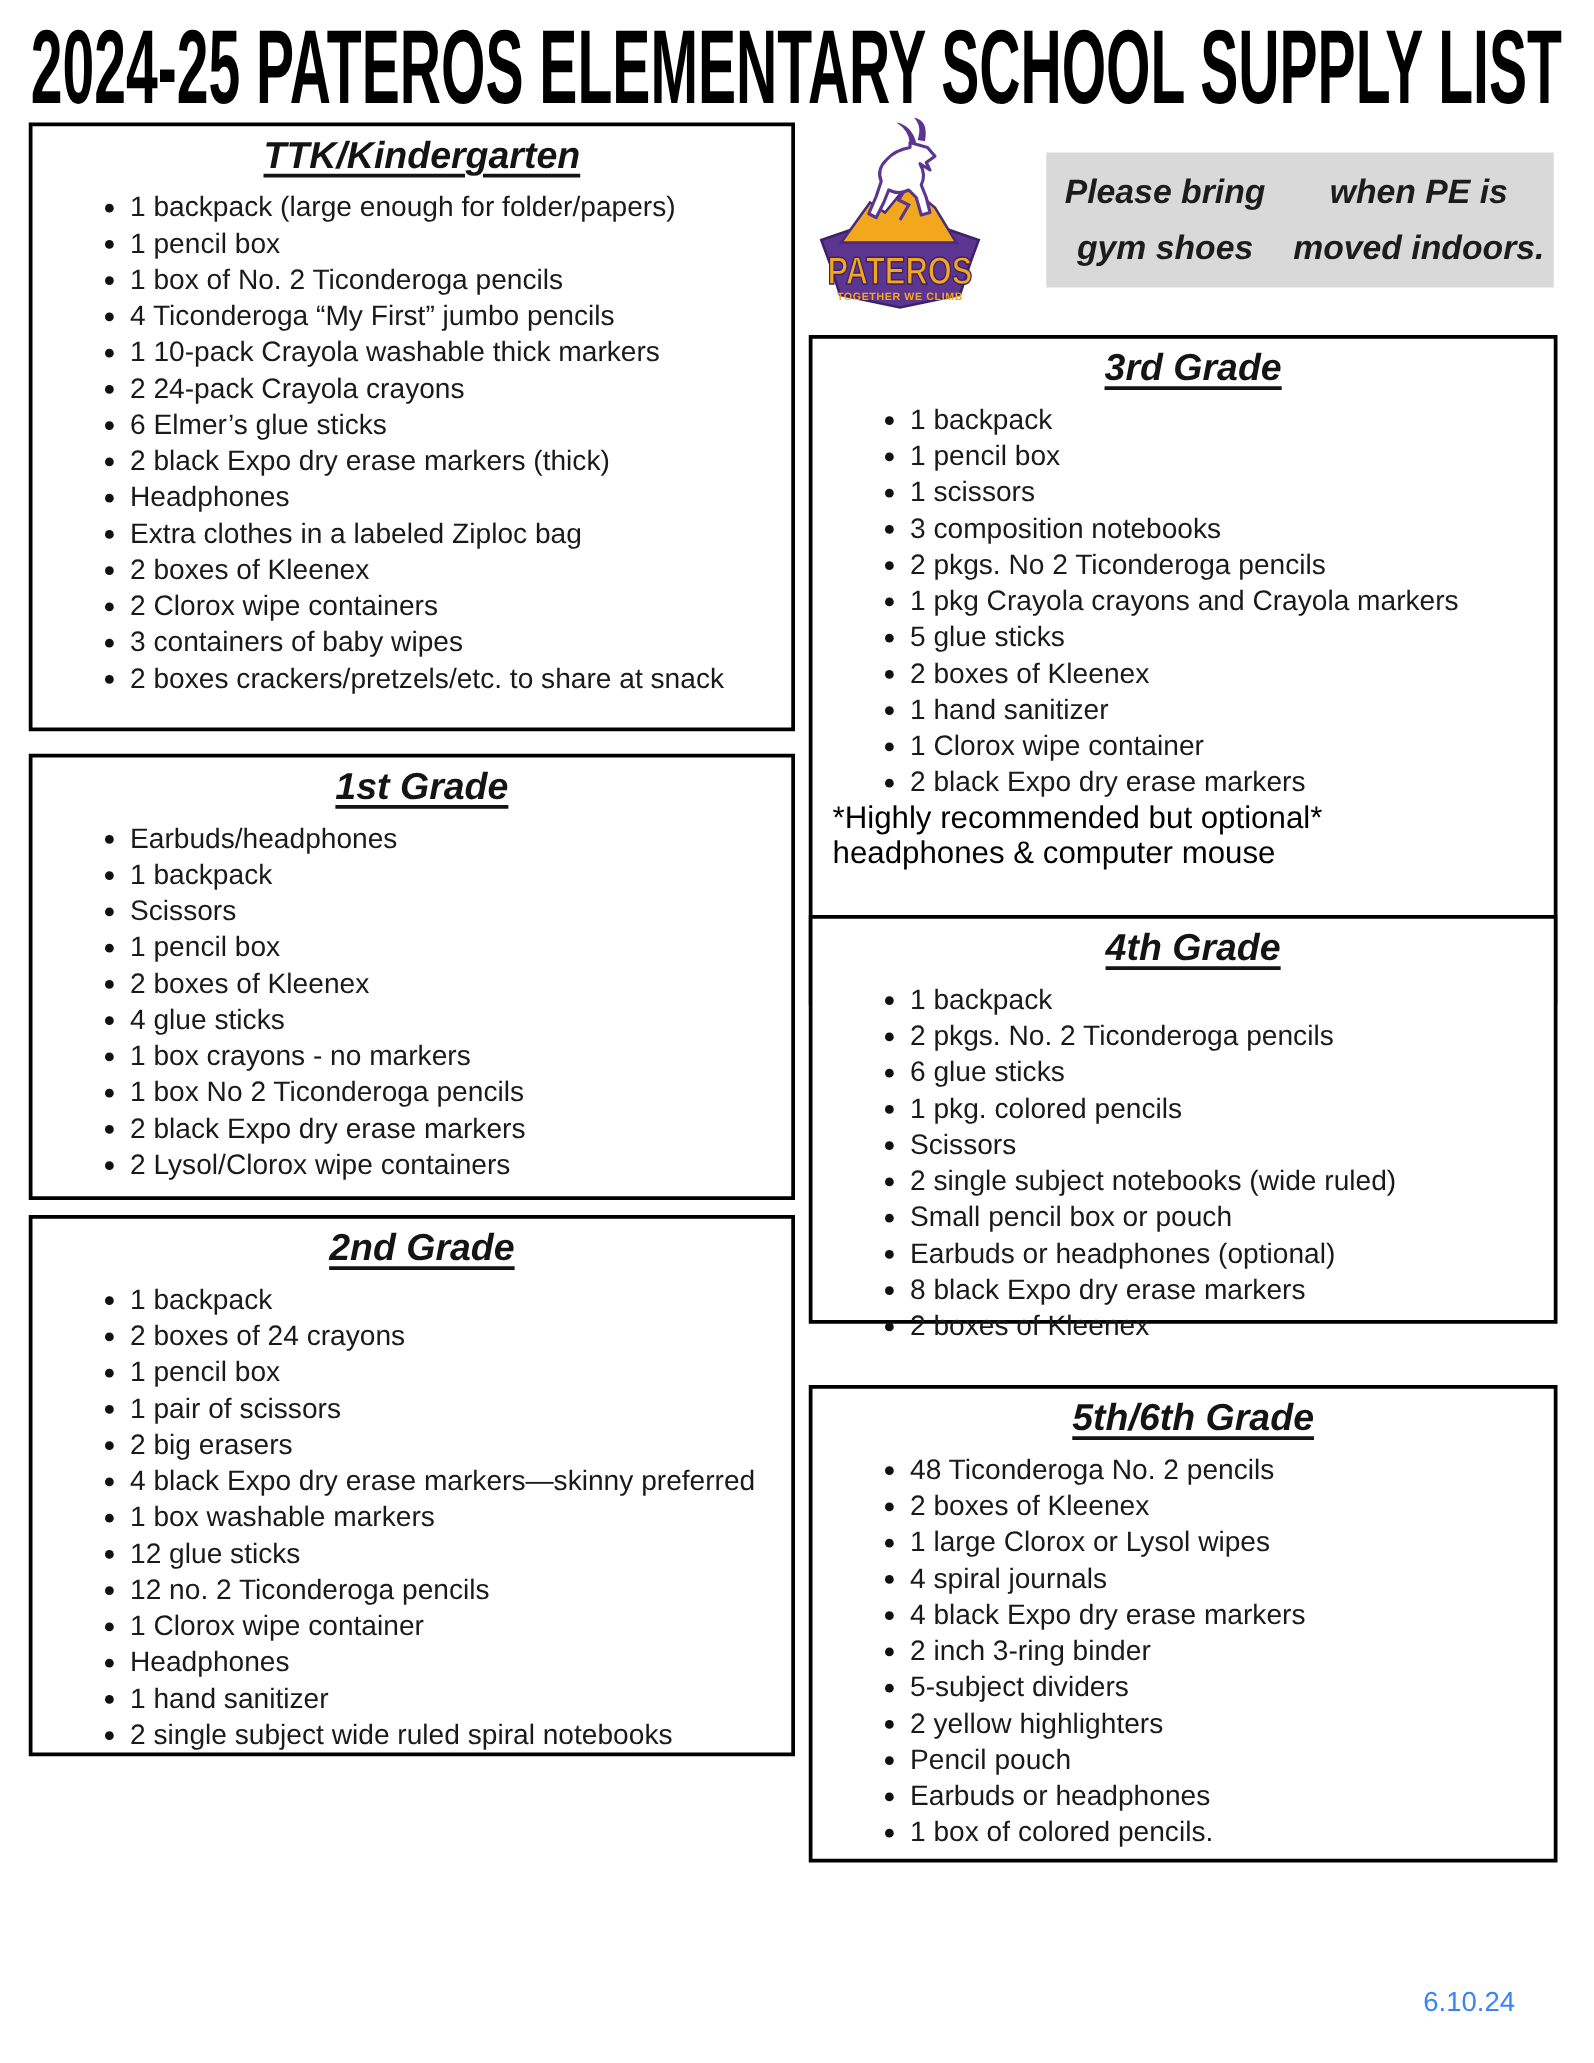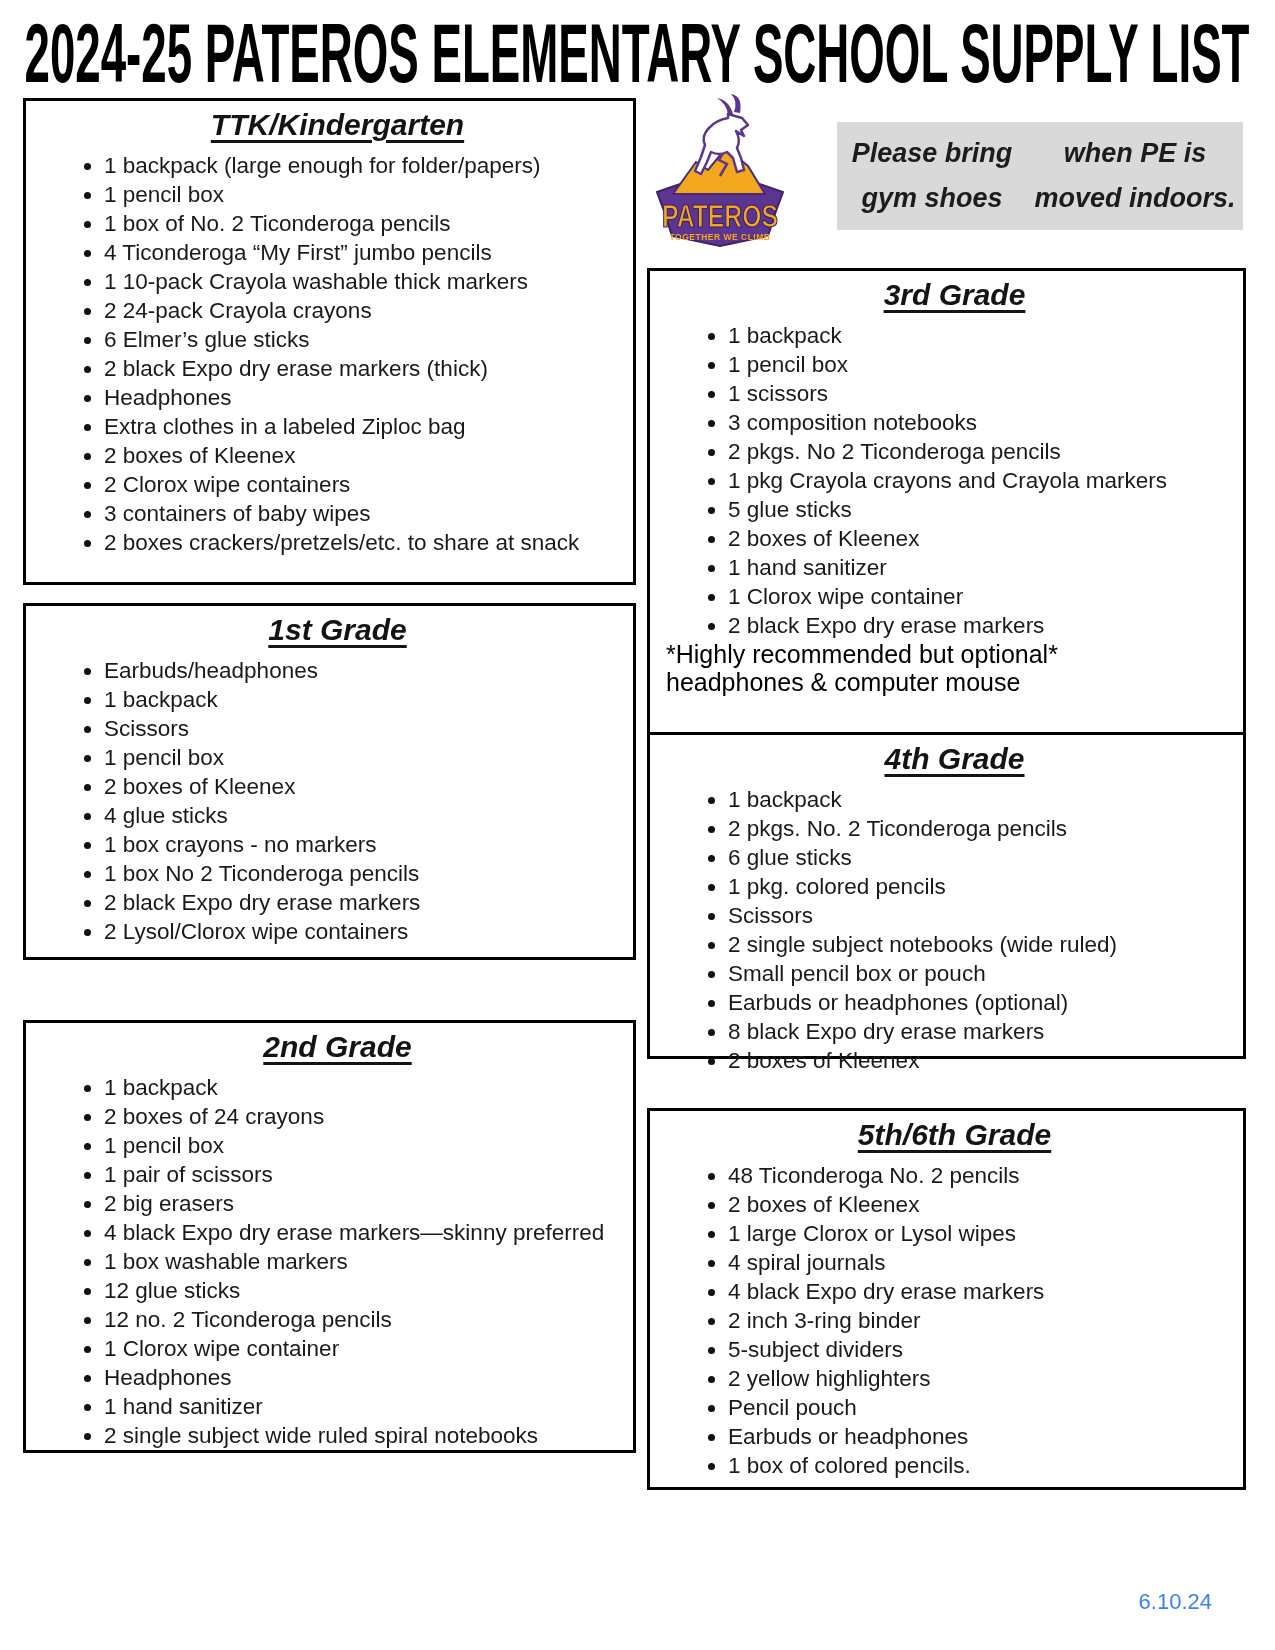--- a/index.html
+++ b/index.html
@@ -16,21 +16,21 @@
     color:#141414;
   }
   .box ul { margin:0; padding:0 12px 0 62px; list-style:disc; }
   .box li { font-size:22.5px; line-height:29px; color:#1a1a1a; }
   .box li::marker { color:#111; }
   .note { text-align:left; font-size:25px; line-height:28px; color:#000000; }
 
   
   .box-kinder  { left:23px;  top:98px;   width:613px; height:487px; }
   .box-grade1  { left:23px;  top:603px;  width:613px; height:357px; }
-  .box-grade2  { left:23px;  top:972px;  width:613px; height:433px;margin-top:48px; }
+  .box-grade2  { left:23px;  top:972px;  width:613px; height:433px; }
   .box-grade3  { left:647px; top:268px;  width:599px; height:536px; }
   .box-grade4  { left:647px; top:732px;  width:599px; height:327px; }
   .box-grade56 { left:647px; top:1108px; width:599px; height:382px; }
 
   .notice {
     position:absolute; left:837px; top:122px; width:406px; height:108px;
     background:#d9d9d9;
     display:flex; flex-direction:row; justify-content:center; align-items:center;
     font-weight:bold; font-style:italic; font-size:27px; line-height:45px; color:#1c1c1c;
     text-align:center;

